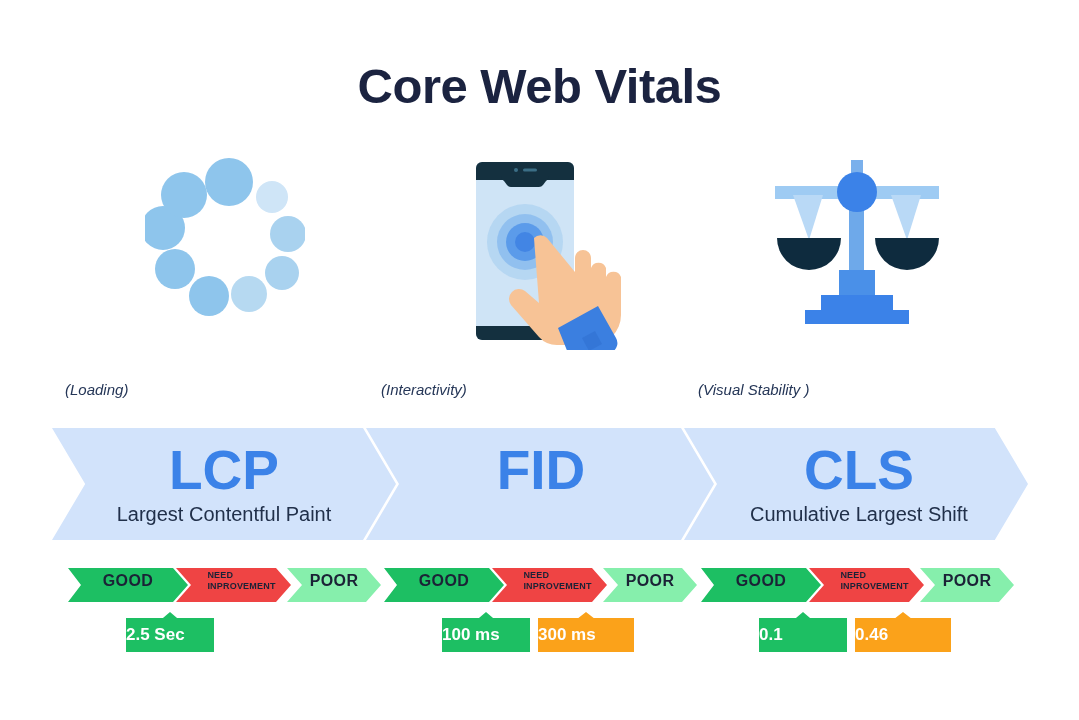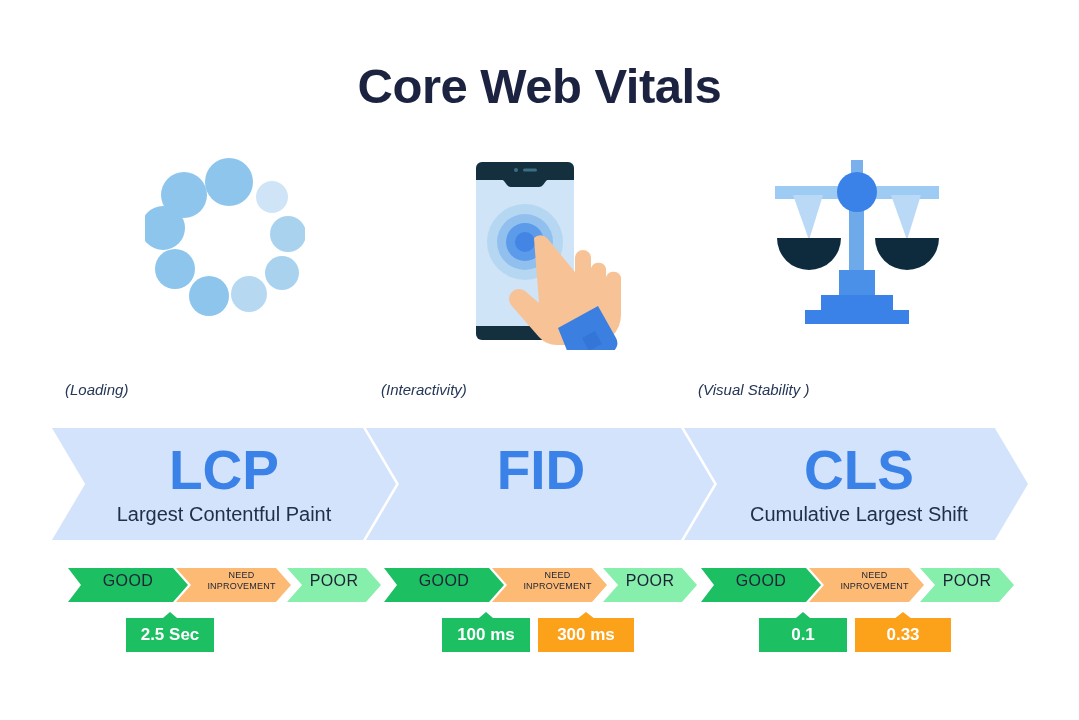--- a/index.html
+++ b/index.html
@@ -144,42 +144,41 @@
   .seg-good {
     left: 0;
     width: 120px;
     background: #1dbf63;
     -webkit-clip-path: polygon(0 0, 105px 0, 120px 50%, 105px 100%, 0 100%, 13px 50%);
     clip-path: polygon(0 0, 105px 0, 120px 50%, 105px 100%, 0 100%, 13px 50%);
   }
   .seg-need {
     left: 108px;
     width: 115px;
-    background: #fdba74;
+    background: #ef4444;
     -webkit-clip-path: polygon(0 0, 100px 0, 115px 50%, 100px 100%, 0 100%, 15px 50%);
     clip-path: polygon(0 0, 100px 0, 115px 50%, 100px 100%, 0 100%, 15px 50%);
   }
   .seg-poor {
     left: 219px;
     width: 94px;
     background: #86efac;
     -webkit-clip-path: polygon(0 0, 79px 0, 94px 50%, 79px 100%, 0 100%, 15px 50%);
     clip-path: polygon(0 0, 79px 0, 94px 50%, 79px 100%, 0 100%, 15px 50%);
   }
   .seg-label {
     position: absolute;
     left: 0;
     top: 0;
     width: 100%;
     height: 26px;
     display: flex;
     align-items: center;
     justify-content: center;
-    text-align: center;
-    font-weight: normal;
+    font-weight: bold;
     color: #1b2236;
     pointer-events: none;
   }
   .seg-good .seg-label,
   .seg-poor .seg-label { font-size: 16px; letter-spacing: 0.4px; }
   .seg-need .seg-label {
     font-size: 9px;
     line-height: 11px;
     letter-spacing: 0.2px;
     padding-left: 8px;
@@ -189,21 +188,21 @@
   .chips { position: absolute; top: 44px; left: 0; width: 305px; height: 44px; }
   .chip {
     position: absolute;
     top: 0;
     height: 40px;
     color: #ffffff;
     font-size: 17px;
     font-weight: bold;
     display: flex;
     align-items: center;
-    justify-content: center;
+    justify-content: flex-start;
   }
   .chip .chip-body {
     position: absolute;
     inset: 0;
     -webkit-clip-path: polygon(0 6px, 42% 6px, 50% 0, 58% 6px, 100% 6px, 100% 100%, 0 100%);
     clip-path: polygon(0 6px, 42% 6px, 50% 0, 58% 6px, 100% 6px, 100% 100%, 0 100%);
   }
   .chip .chip-text { position: relative; padding-top: 5px; }
   .chip-good { left: 58px; width: 88px; }
   .chip-good .chip-body { background: #1dbf63; }
@@ -380,16 +379,16 @@
       <div class="seg-label">POOR</div>
     </div>
   </div>
   <div class="chips">
     <div class="chip chip-good">
       <span class="chip-body"></span>
       <span class="chip-text">0.1</span>
     </div>
     <div class="chip chip-need">
       <span class="chip-body"></span>
-      <span class="chip-text">0.33</span>
+      <span class="chip-text">0.46</span>
     </div>
   </div>
 </div>
 
 </body></html>

